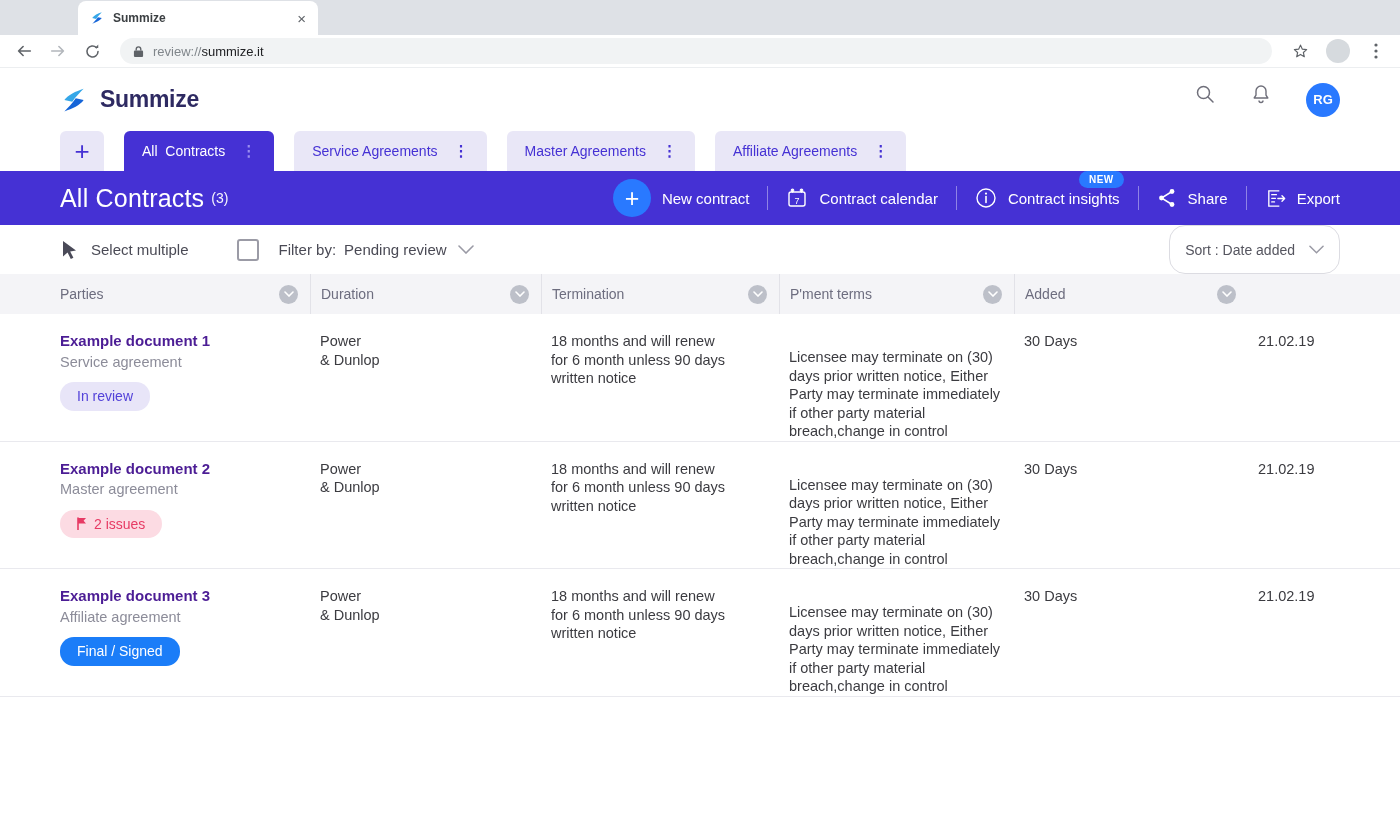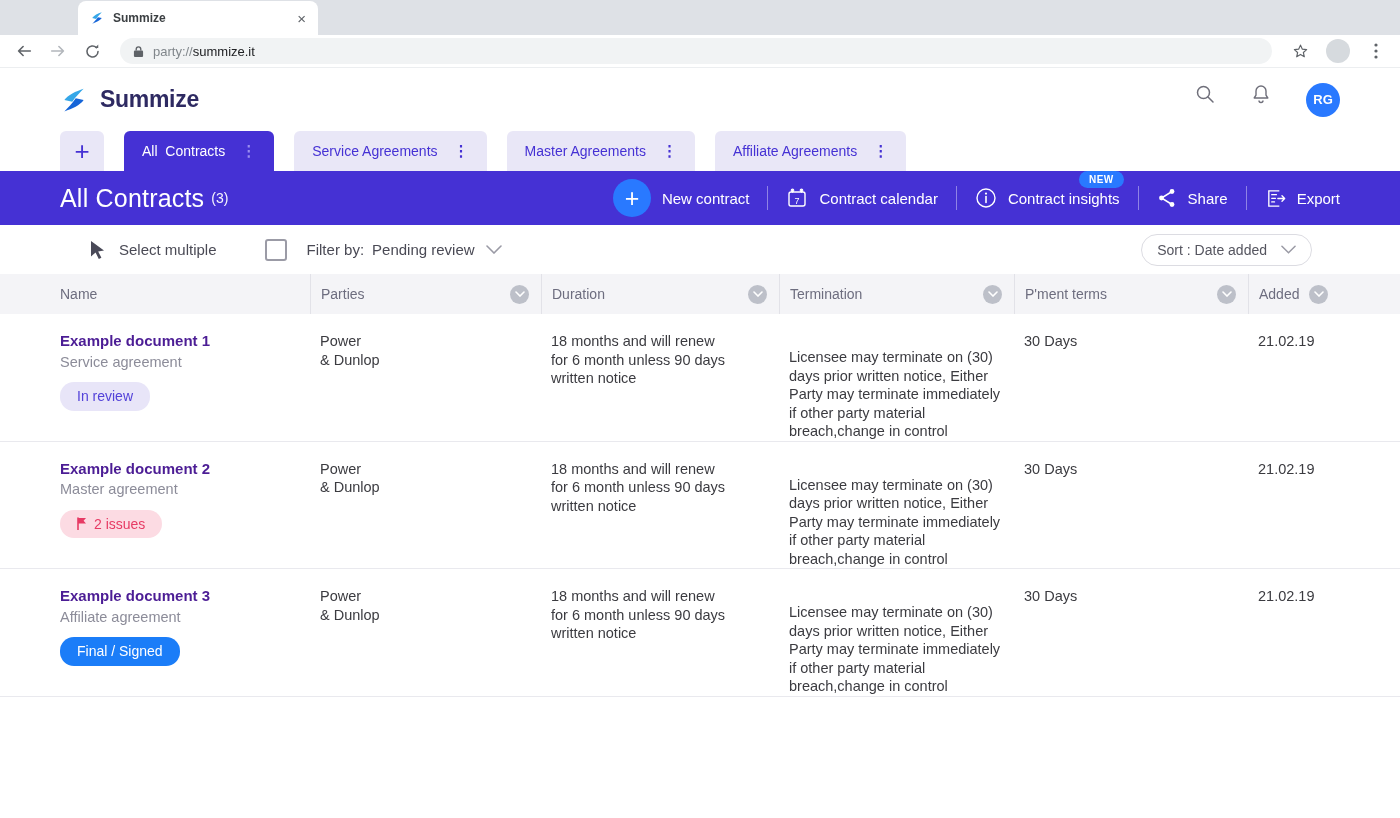--- a/index.html
+++ b/index.html
@@ -49,21 +49,21 @@
   .pb-count { font-size:14px; margin-left:7px; opacity:0.95; }
   .pb-actions { margin-left:auto; display:flex; align-items:center; }
   .pb-item { display:flex; align-items:center; gap:11px; font-size:15px; cursor:pointer; position:relative; }
   .pb-divider { width:1px; height:24px; background:rgba(255,255,255,0.4); margin:0 18px; }
   .newcircle { width:38px; height:38px; border-radius:50%; background:#2979ff; color:#fff;
                display:flex; align-items:center; justify-content:center; font-size:25px; font-weight:300; }
   .newbadge { position:absolute; top:-16px; right:-4px; background:#2979ff; color:#fff;
               font-size:10px; font-weight:bold; padding:3px 10px; border-radius:9px; letter-spacing:0.4px; }
 
   
-  .filterrow { height:49px; display:flex; align-items:center; padding:0 88px; background:#fff; }
+  .filterrow { height:49px; display:flex; padding:0 60px; background:#fff; }
   .fr-item { display:flex; align-items:center; gap:11px; color:#4a4a55; font-size:15px; cursor:pointer; }
   .checkbox { width:22px; height:22px; border:2px solid #9b9ba6; border-radius:3px; background:#fff; }
   .filterby-group { display:flex; align-items:center; gap:12px; margin-left:48px; }
   .sortbox { margin-left:auto; border:1px solid #dcdce2; border-radius:16px; padding:7px 15px;
              display:flex; align-items:center; gap:14px; color:#55555f; font-size:14px; cursor:pointer; }
 
   
   .grid6 { display:grid; grid-template-columns:250px 231px 238px 235px 234px 1fr; }
   .thead { background:#f4f4f7; height:40px; margin:0 0 0 0; padding:0 60px; align-items:center;
            color:#6d6d7f; font-size:14px; }
@@ -118,21 +118,21 @@
       </svg>
   </span>
   <div class="urlpill">
     <span>
       <svg width="11" height="13" viewBox="0 0 12 14">
           <rect x="1" y="6" width="10" height="7" rx="1.2" fill="#5f6368"></rect>
           <path d="M3.5 6V4.5a2.5 2.5 0 0 1 5 0V6" fill="none" stroke="#5f6368" stroke-width="1.5"></path>
         </svg>
     </span>
     <span>
-      <span class="url-scheme">party://</span><span class="url-host">summize.it</span>
+      <span class="url-scheme">review://</span><span class="url-host">summize.it</span>
     </span>
   </div>
   <span class="navbtn">
     <svg width="17" height="17" viewBox="0 0 20 20">
         <path d="M10 2.5l2.2 4.8 5 .5-3.8 3.4 1.1 5-4.5-2.7-4.5 2.7 1.1-5L2.8 7.8l5-.5z" fill="none" stroke="#5f6368" stroke-width="1.4" stroke-linejoin="round"></path>
       </svg>
   </span>
   <span class="chrome-avatar"></span>
   <span class="navbtn">
     <svg width="4" height="16" viewBox="0 0 4 16">
@@ -274,23 +274,20 @@
     <span>Sort : Date added</span>
     <span>
       <svg width="15" height="9" viewBox="0 0 16 9">
           <path d="M1 1l7 7 7-7" fill="none" stroke="#9a9aa5" stroke-width="1.6" stroke-linecap="round"></path>
         </svg>
     </span>
   </div>
 </div>
 
 <div class="grid6 thead">
-  <div class="thcell">
-    <span>Name</span>
-  </div>
   <div class="thcell">
     <span>Parties</span>
     <span class="circchev">
         <svg width="10" height="6" viewBox="0 0 10 6">
           <path d="M1 1l4 4 4-4" fill="none" stroke="#fff" stroke-width="1.6" stroke-linecap="round"></path>
         </svg>
       </span>
   </div>
   <div class="thcell">
     <span>Duration</span>

